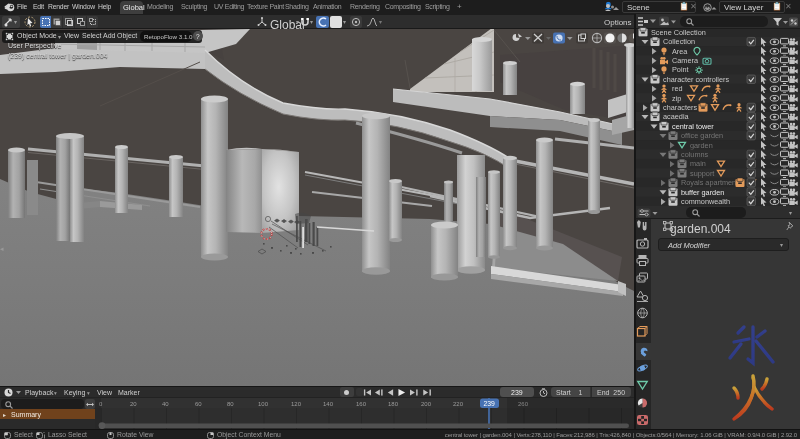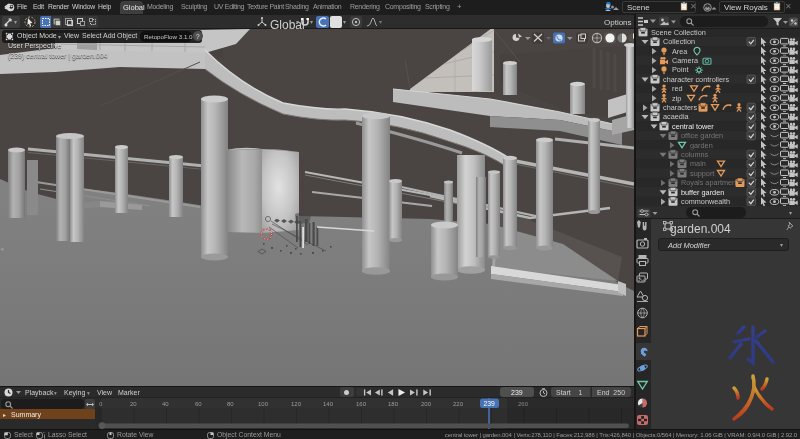--- a/index.html
+++ b/index.html
@@ -51,21 +51,21 @@
   <div class="abs" style="left:622px;top:1px;width:74px;height:12px;background:#1d1d1d;border:1px solid #3a3a3a;border-radius:2px;"></div>
   <div class="abs txt" style="left:627px;top:3px;font-size:8px;color:#d5d5d5;">Scene</div>
   <div class="abs txt" style="left:679px;top:2px;font-size:8px;color:#8a8a8a;">📋</div>
   <div class="abs txt" style="left:690px;top:2px;font-size:8px;color:#777;">✕</div>
   <svg class="abs" style="left:703px;top:3px;" width="14" height="9" viewBox="0 0 14 9">
     <circle cx="4.5" cy="4.5" r="3.8" fill="#2a2a2a" stroke="#999" stroke-width="1"></circle>
     <path d="M2 6 a3.8 3.8 0 0 0 5 0 L6 3.5 L4 5 L3 3 Z" fill="#999"></path>
     <path d="M11 4 l2.5 2.5 l-5 0 z" fill="#9a9a9a"></path>
   </svg>
   <div class="abs" style="left:719px;top:1px;width:66px;height:12px;background:#1d1d1d;border:1px solid #3a3a3a;border-radius:2px;"></div>
-  <div class="abs txt" style="left:724px;top:3px;font-size:8px;color:#d5d5d5;">View Royals</div>
+  <div class="abs txt" style="left:724px;top:3px;font-size:8px;color:#d5d5d5;">View Layer</div>
   <div class="abs txt" style="left:772px;top:2px;font-size:8px;color:#8a8a8a;">📋</div>
   <div class="abs txt" style="left:785px;top:2px;font-size:8px;color:#777;">✕</div>
 
   <div class="abs" style="left:0;top:15px;width:634px;height:14px;background:#2d2d2d;border-bottom:1px solid #191919;"></div>
 
   <div class="abs" style="left:2px;top:16px;width:18px;height:12px;background:#3d3d3d;border-radius:2px;"></div>
   <svg class="abs" style="left:4px;top:17px;" width="10" height="10" viewBox="0 0 10 10">
     <path d="M1 8 L7 2 M7 2 l-2.5 0 M7 2 l0 2.5" stroke="#ddd" stroke-width="1.2" fill="none"></path>
     <circle cx="2" cy="8" r="1.5" fill="#ddd"></circle>
   </svg>

